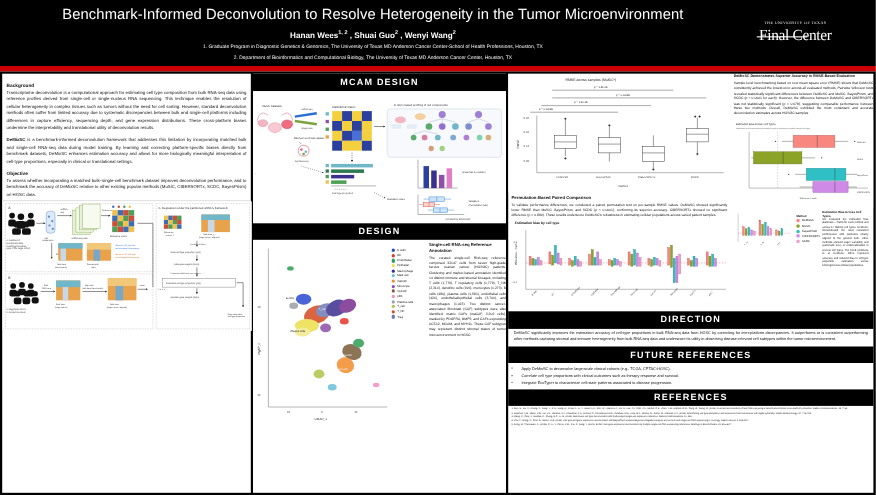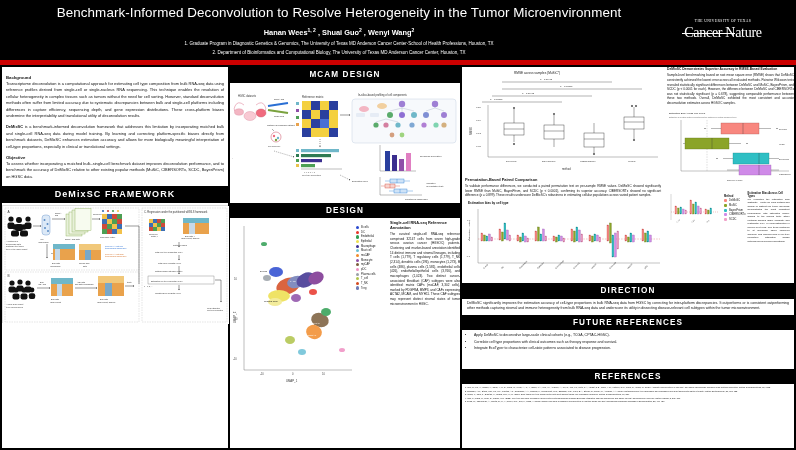--- a/index.html
+++ b/index.html
@@ -69,58 +69,57 @@
   .lg-txt { font-size:2.6px; }
   #res-text { width:72px; padding-left:2px; }
 
   
   #col3 { left:462px; top:67px; width:332px; height:381px; }
   #c3-top { display:flex; width:332px; }
   #c3-left { width:202px; }
   #c3-right { width:130px; padding-left:3px; }
   #concl-band { width:332px; margin-top:2px;}
   #fut-band { width:332px; margin-top:3px;}
-  #ref-band { width:332px; margin-top:18px;}
+  #ref-band { width:332px; margin-top:3px;}
   ul.fut { margin:2px 0 0 0; padding-left:12px; }
   ul.fut li { font-size:3.5px; line-height:1.75; }
   #refs { font-size:2.05px; line-height:1.5; padding:1.5px 3px 0; }
   #refs div { margin-bottom:.6px; }
   svg { display:block; }
 </style>
 </head>
 <body>
 
 <div id="header">
   <div id="header-center">
     <div id="poster-title">Benchmark-Informed Deconvolution to Resolve Heterogeneity in the Tumor Microenvironment</div>
     <div id="authors">
       Hanan Wees<sup>1, 2</sup> , Shuai Guo<sup>2</sup> , Wenyi Wang<sup>2</sup>
     </div>
     <div class="affil">1. Graduate Program in Diagnostic Genetics &amp; Genomics, The University of Texas MD Anderson Cancer Center-School of Health Professions, Houston, TX</div>
     <div class="affil">2. Department of Bioinformatics and Computational Biology, The University of Texas MD Anderson Cancer Center, Houston, TX</div>
   </div>
   <div id="logo">
     <div class="l1">THE UNIVERSITY OF TEXAS</div>
-    <div class="l3">Cancer Nature</div>
+    <div class="l3">Final Center</div>
   </div>
 </div>
 <div id="redbar"></div>
 <div id="blackfill"></div>
 
 <div id="col1" class="col">
 
   <div id="col1-text">
     <div class="sec-h">Background</div>
     <div class="bodytext">Transcriptome deconvolution is a computational approach for estimating cell type composition from bulk RNA-seq data using reference profiles derived from single-cell or single-nucleus RNA sequencing. This technique enables the resolution of cellular heterogeneity in complex tissues such as tumors without the need for cell sorting. However, standard deconvolution methods often suffer from limited accuracy due to systematic discrepancies between bulk and single-cell platforms including differences in capture efficiency, sequencing depth, and gene expression distributions. These cross-platform biases undermine the interpretability and translational utility of deconvolution results.</div>
     <div class="bodytext" style="margin-top:5px;"><b>DeMixSC</b><span> is a benchmark-informed deconvolution framework that addresses this limitation by incorporating matched bulk and single-cell RNA-seq data during model training. By learning and correcting platform-specific biases directly from benchmark datasets, DeMixSC enhances estimation accuracy and allows for more biologically meaningful interpretation of cell-type proportions, especially in clinical or translational settings.</span></div>
     <div class="sec-h" style="margin-top:5px;">Objective</div>
     <div class="bodytext">To assess whether incorporating a matched bulk–single-cell benchmark dataset improves deconvolution performance, and to benchmark the accuracy of DeMixSC relative to other existing popular methods (MuSiC, CIBERSORTx, SCDC, BayesPrism) on HGSC data.</div>
   </div>
 
-  <div id="fw-band" class="band">DeMixSC FRAMEWORK</div>
 
   <div id="fw-fig">
     <svg width="226" height="118" viewBox="0 0 226 118">
       <rect x="0" y="0" width="226" height="118" fill="#fff"></rect>
 
       <rect x="2" y="2" width="134" height="62" fill="none" stroke="#bbb" stroke-width="0.4" stroke-dasharray="1.5 1"></rect>
       <rect x="2" y="66" width="134" height="50" fill="none" stroke="#bbb" stroke-width="0.4" stroke-dasharray="1.5 1"></rect>
       <rect x="139" y="2" width="85" height="114" fill="none" stroke="#bbb" stroke-width="0.4" stroke-dasharray="1.5 1"></rect>
       <text x="4.5" y="7" font-size="3.2" font-family="Liberation Sans" fill="#333">A</text>
       <text x="4.5" y="71" font-size="3.2" font-family="Liberation Sans" fill="#333">B</text>

